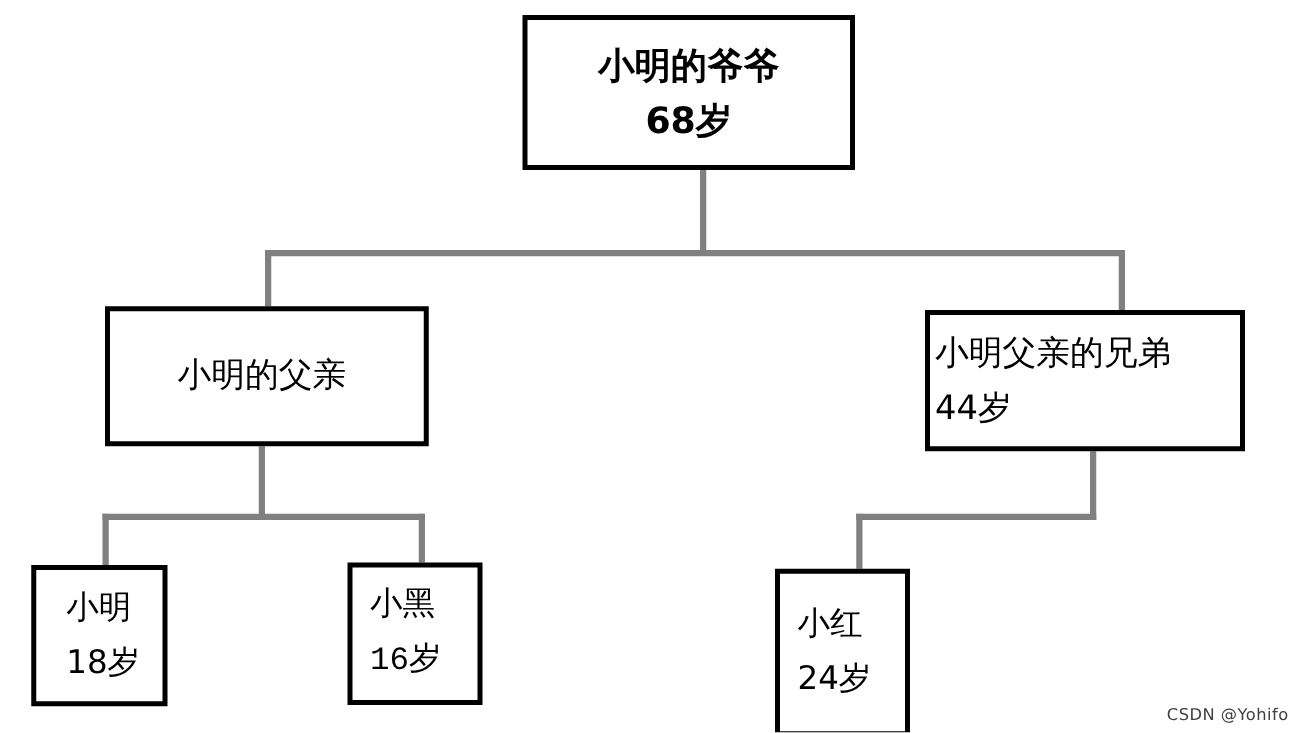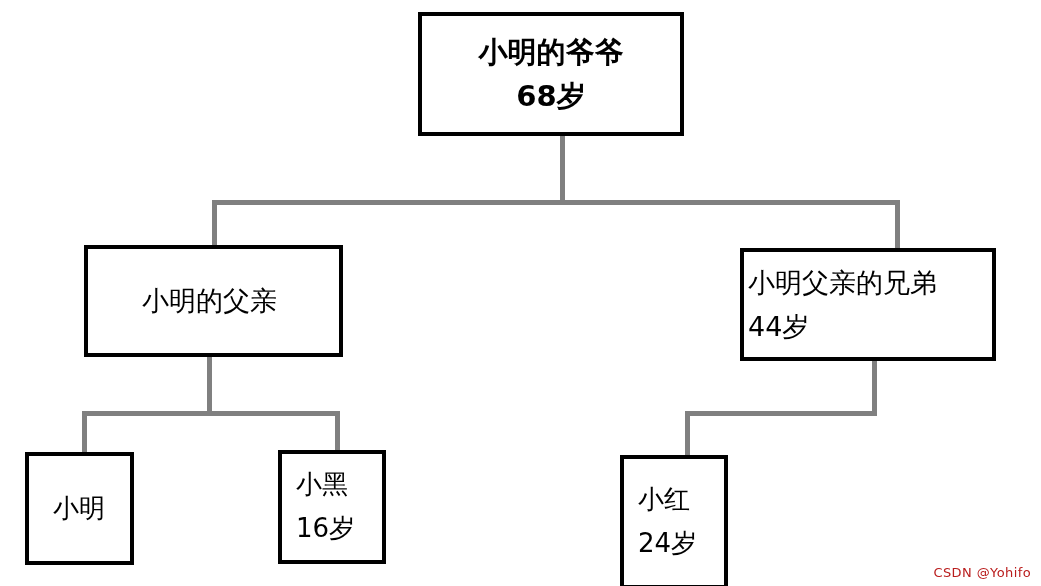--- a/index.html
+++ b/index.html
@@ -70,21 +70,21 @@
     padding-left: 14px;
   }
   .node.leaf .line2 { padding-top: 6px; }
 
   
   #watermark {
     position: absolute;
     right: 10px;
     bottom: 6px;
     font-size: 13px;
-    color: #b91c1c;
+    color: #404040;
     letter-spacing: 0.4px;
     white-space: nowrap;
   }
 </style>
 </head>
 <body>
 
 <div id="canvas">
 
   <div class="conn" style="left:560px; top:135px; width:5px; height:69px;"></div>
@@ -110,23 +110,24 @@
     <span class="line1">小明的父亲</span>
   </div>
 
   <div class="node mid" style="left:740px; top:248px; width:256px; height:113px;">
     <span class="line1">小明父亲的兄弟</span>
     <span class="line2">44岁</span>
   </div>
 
   <div class="node leaf" style="left:25px; top:452px; width:109px; height:113px;padding-left:24px;">
     <span class="line1">小明</span>
+    <span class="line2">18岁</span>
   </div>
 
-  <div class="node leaf" style="left:278px; top:450px; width:108px; height:114px;">
+  <div class="node leaf" style="left:278px; top:450px; width:108px; height:114px;font-family:Liberation Mono, monospace;">
     <span class="line1">小黑</span>
     <span class="line2">16岁</span>
   </div>
 
   <div class="node leaf" style="left:620px; top:455px; width:108px; height:134px;">
     <span class="line1">小红</span>
     <span class="line2">24岁</span>
   </div>
 
   <div id="watermark">CSDN @Yohifo</div>

